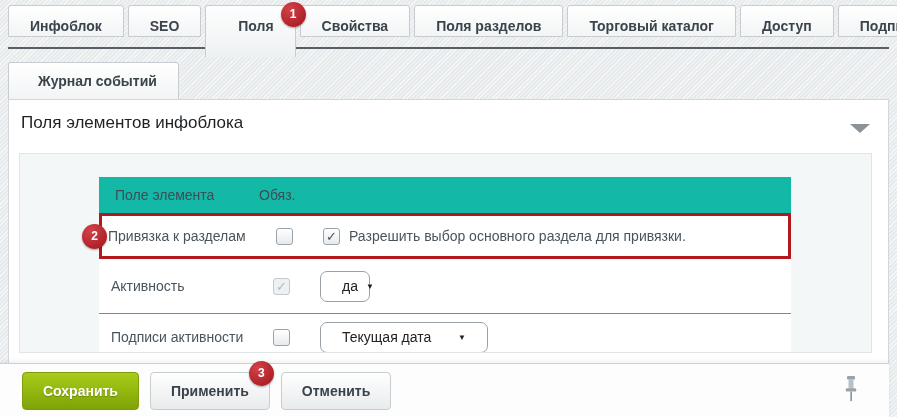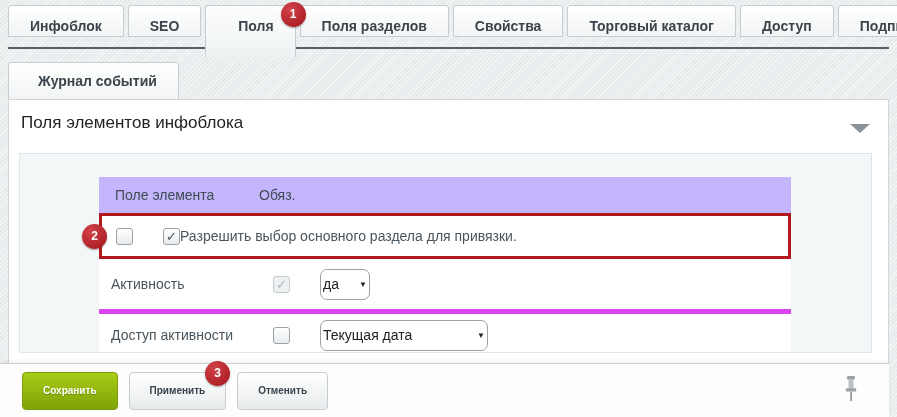--- a/index.html
+++ b/index.html
@@ -39,61 +39,61 @@
   .collapse-arrow {
     position:absolute; right:18px; top:24px; width:0; height:0; cursor:pointer;
     border-left:10px solid transparent; border-right:10px solid transparent; border-top:9px solid #8b9399;
   }
   .inner {
     position:absolute; left:10px; top:53px; width:853px; height:200px;
     background:#f4f7f8; border:1px solid #dfe5e8; overflow:hidden;
   }
   
   .ftable { position:absolute; left:79px; top:23px; width:692px; font-size:14px; }
-  .thead { display:flex; align-items:center; height:36px; background:#c4b5fd; color:#3f4c55; }
-  .row { display:flex; align-items:center; background:#ffffff; border-bottom:5px solid #d946ef; color:#49545c; }
+  .thead { display:flex; align-items:center; height:36px; background:#14b8a6; color:#3f4c55; }
+  .row { display:flex; align-items:center; background:#ffffff; border-bottom:1px solid #d946ef; color:#49545c; }
   .row.r1 { height:46px; border:3px solid #b2191f; }
   .row.r2 { height:55px; }
   .row.r3 { height:47px; }
   .c1 { width:160px; padding-left:16px; }
   .row .c1 { padding-left:12px; }
   .row.r1 .c1 { padding-left:6px; }
   .c2 { width:61px; }
   .c3 { flex:1; display:flex; align-items:center; }
   .row .c2 { padding-left:14px; }
   
   .checkbox {
     display:inline-flex; align-items:center; justify-content:center;
     width:17px; height:17px; border:1px solid #9aa3a9; border-radius:3px;
     background:linear-gradient(#ffffff,#e7eaec); cursor:pointer;
     font-size:13px; font-weight:bold; color:#4c5359; flex:none;
   }
   .checkbox .mark { visibility:hidden; }
   .checkbox.checked .mark { visibility:visible; }
   .checkbox.disabled { border-color:#c3cacd; background:#eef1f2; color:#aeb8bd; cursor:default; }
-  .value-label { }
+  .value-label { margin-left:9px; }
   
   .select {
     display:inline-flex; align-items:center; justify-content:space-between;
     height:31px; border:1px solid #9aa2a8; border-radius:7px; background:#fff;
-    padding:0 2px; color:#222; cursor:pointer;
+    padding:0 21px; color:#222; cursor:pointer;
   }
   .select .caret { font-size:8px; color:#222; margin-left:8px; }
   .select.narrow { width:50px; }
   .select.wide { width:168px; }
   
   .step2-badge { position:absolute; left:82px; top:224px; z-index:6; }
   
   .footer {
     position:absolute; left:0; top:363px; width:889px; height:54px;
     background:#fdfdfe; border-top:1px solid #ccd1d4; box-shadow:0 -2px 4px rgba(0,0,0,.06);
     display:flex; align-items:center; padding-left:22px; gap:11px; z-index:5;
   }
   .btn {
-    height:38px; padding:0 20px; border-radius:4px; font-size:10px; font-weight:bold;
+    height:38px; padding:0 20px; border-radius:4px; font-size:14px; font-weight:bold;
     cursor:pointer; font-family:inherit;
   }
   .btn.gray { background:linear-gradient(#ffffff,#e8ebec); border:1px solid #c6ccd0; color:#39434b; }
   .btn.green {
     background:linear-gradient(#a8cc17,#7ea307); border:1px solid #7c9d09; color:#fff;
     text-shadow:0 1px 1px rgba(0,0,0,.25);
   }
   .btn-wrap { position:relative; display:inline-block; }
   .btn-wrap .badge { position:absolute; top:-11px; right:-4px; }
   
@@ -104,22 +104,22 @@
 </head>
 <body>
 
 <div class="tabbar">
   <div class="tab"><span>Инфоблок</span></div>
   <div class="tab"><span>SEO</span></div>
   <div class="tab active">
     <span>Поля</span>
     <span class="badge">1</span>
   </div>
+  <div class="tab"><span>Свойства</span></div>
   <div class="tab"><span>Поля разделов</span></div>
-  <div class="tab"><span>Свойства</span></div>
   <div class="tab"><span>Торговый каталог</span></div>
   <div class="tab"><span>Доступ</span></div>
   <div class="tab"><span>Подписи</span></div>
 </div>
 <span class="pin top">
   <svg width="14" height="27" viewBox="0 0 14 27">
     <rect x="3" y="0" width="8" height="3.4" rx="1.2" fill="#99a2a8"></rect>
     <rect x="4.5" y="3" width="5" height="9.5" fill="#b9c1c6"></rect>
     <rect x="1.8" y="12.2" width="10.4" height="3.4" rx="1.2" fill="#99a2a8"></rect>
     <rect x="6.3" y="15.6" width="1.7" height="9.5" fill="#8d969c"></rect>
@@ -136,20 +136,21 @@
   <div class="collapse-arrow"></div>
 
   <div class="inner">
     <div class="ftable">
       <div class="thead">
         <div class="c1">Поле элемента</div>
         <div class="c2">Обяз.</div>
       </div>
 
       <div class="row r1">
+        <div class="c1">Привязка к разделам</div>
         <div class="c2"><span class="checkbox">
               <span class="mark">✓</span>
             </span></div>
         <div class="c3">
           <span class="checkbox checked">
               <span class="mark">✓</span>
             </span>
           <span class="value-label">Разрешить выбор основного раздела для привязки.</span>
         </div>
       </div>
@@ -161,21 +162,21 @@
             </span></div>
         <div class="c3">
           <span class="select narrow">
             <span>да</span>
             <span class="caret">▼</span>
           </span>
         </div>
       </div>
 
       <div class="row r3">
-        <div class="c1">Доступ активности</div>
+        <div class="c1">Подписи активности</div>
         <div class="c2"><span class="checkbox">
               <span class="mark">✓</span>
             </span></div>
         <div class="c3">
           <span class="select wide">
             <span>Текущая дата</span>
             <span class="caret">▼</span>
           </span>
         </div>
       </div>

